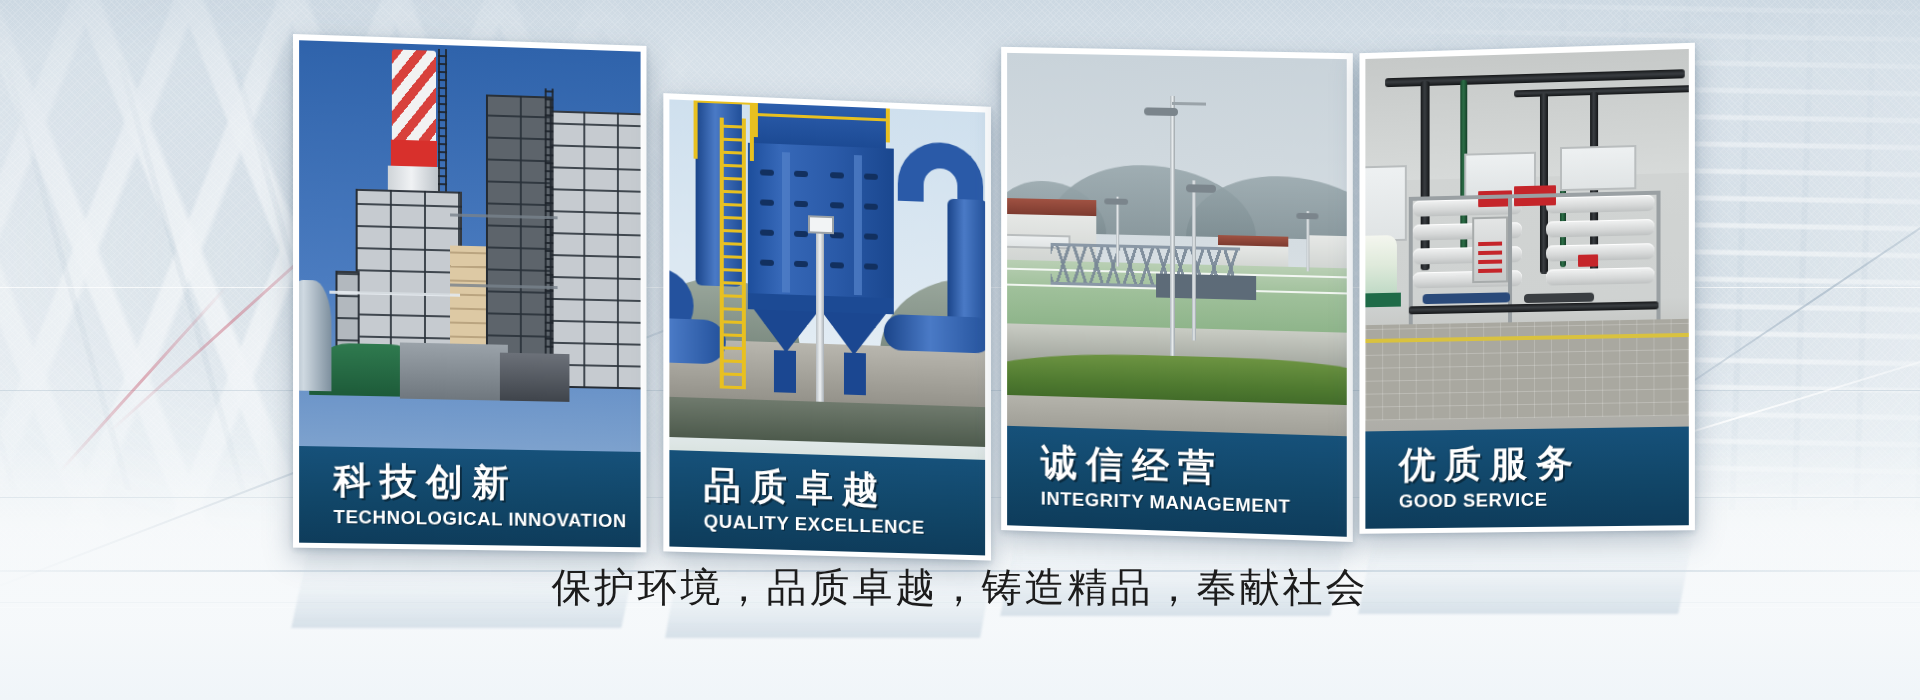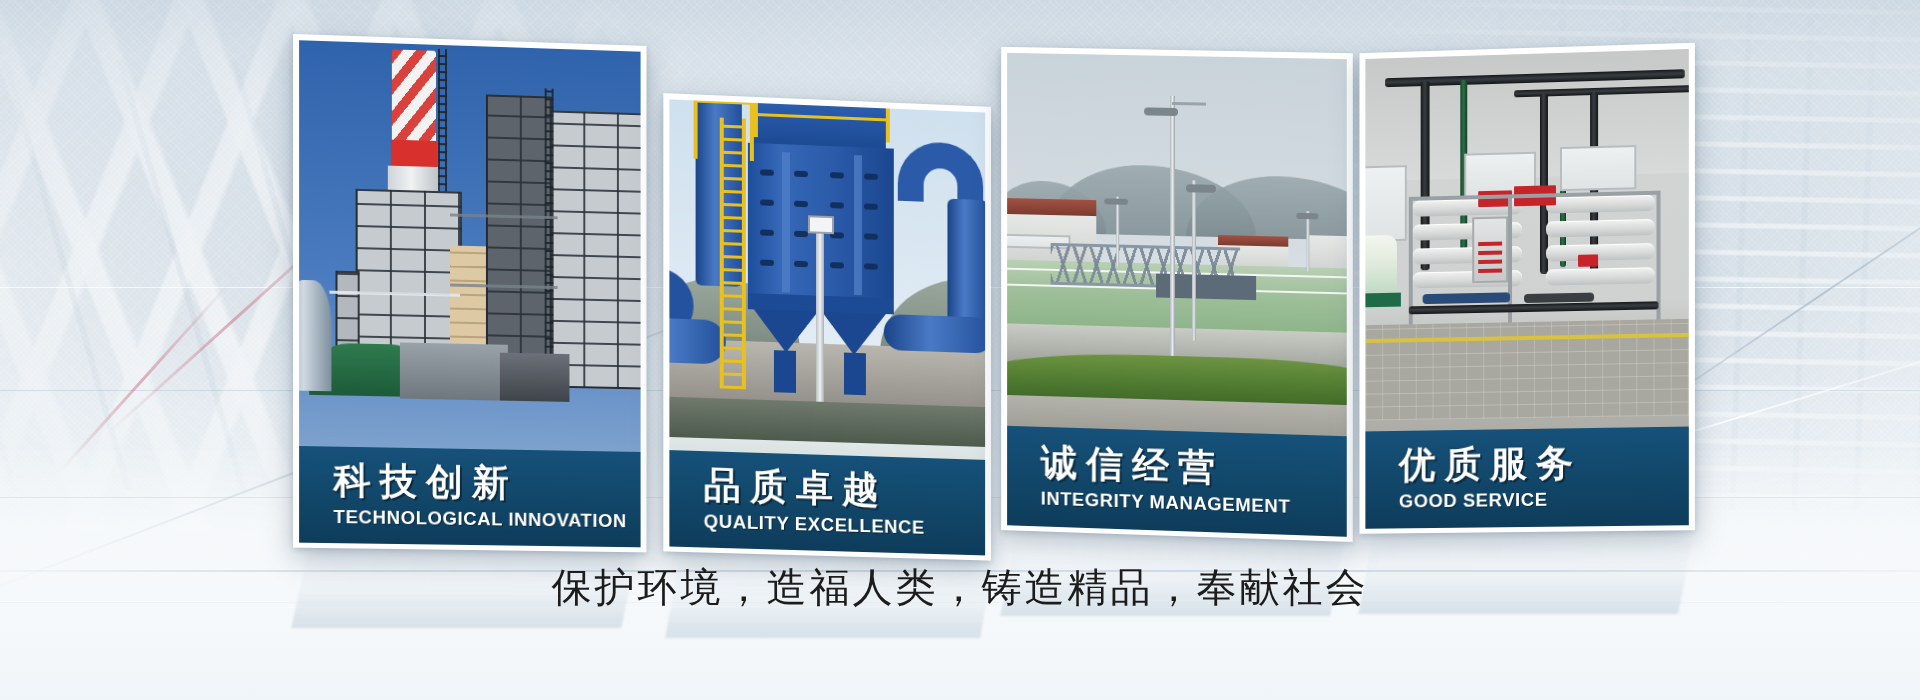--- a/index.html
+++ b/index.html
@@ -492,15 +492,15 @@
         </div>
         <div class="caption" style="height:98px;">
           <div class="cap-cn">优质服务</div>
           <div class="cap-en">GOOD SERVICE</div>
         </div>
       </div>
     </div>
 
   </div>
 
-  <div class="slogan">保护环境，造福人类，铸造精品，奉献社会</div>
+  <div class="slogan">保护环境，品质卓越，铸造精品，奉献社会</div>
 
 </div>
 
 </body></html>

